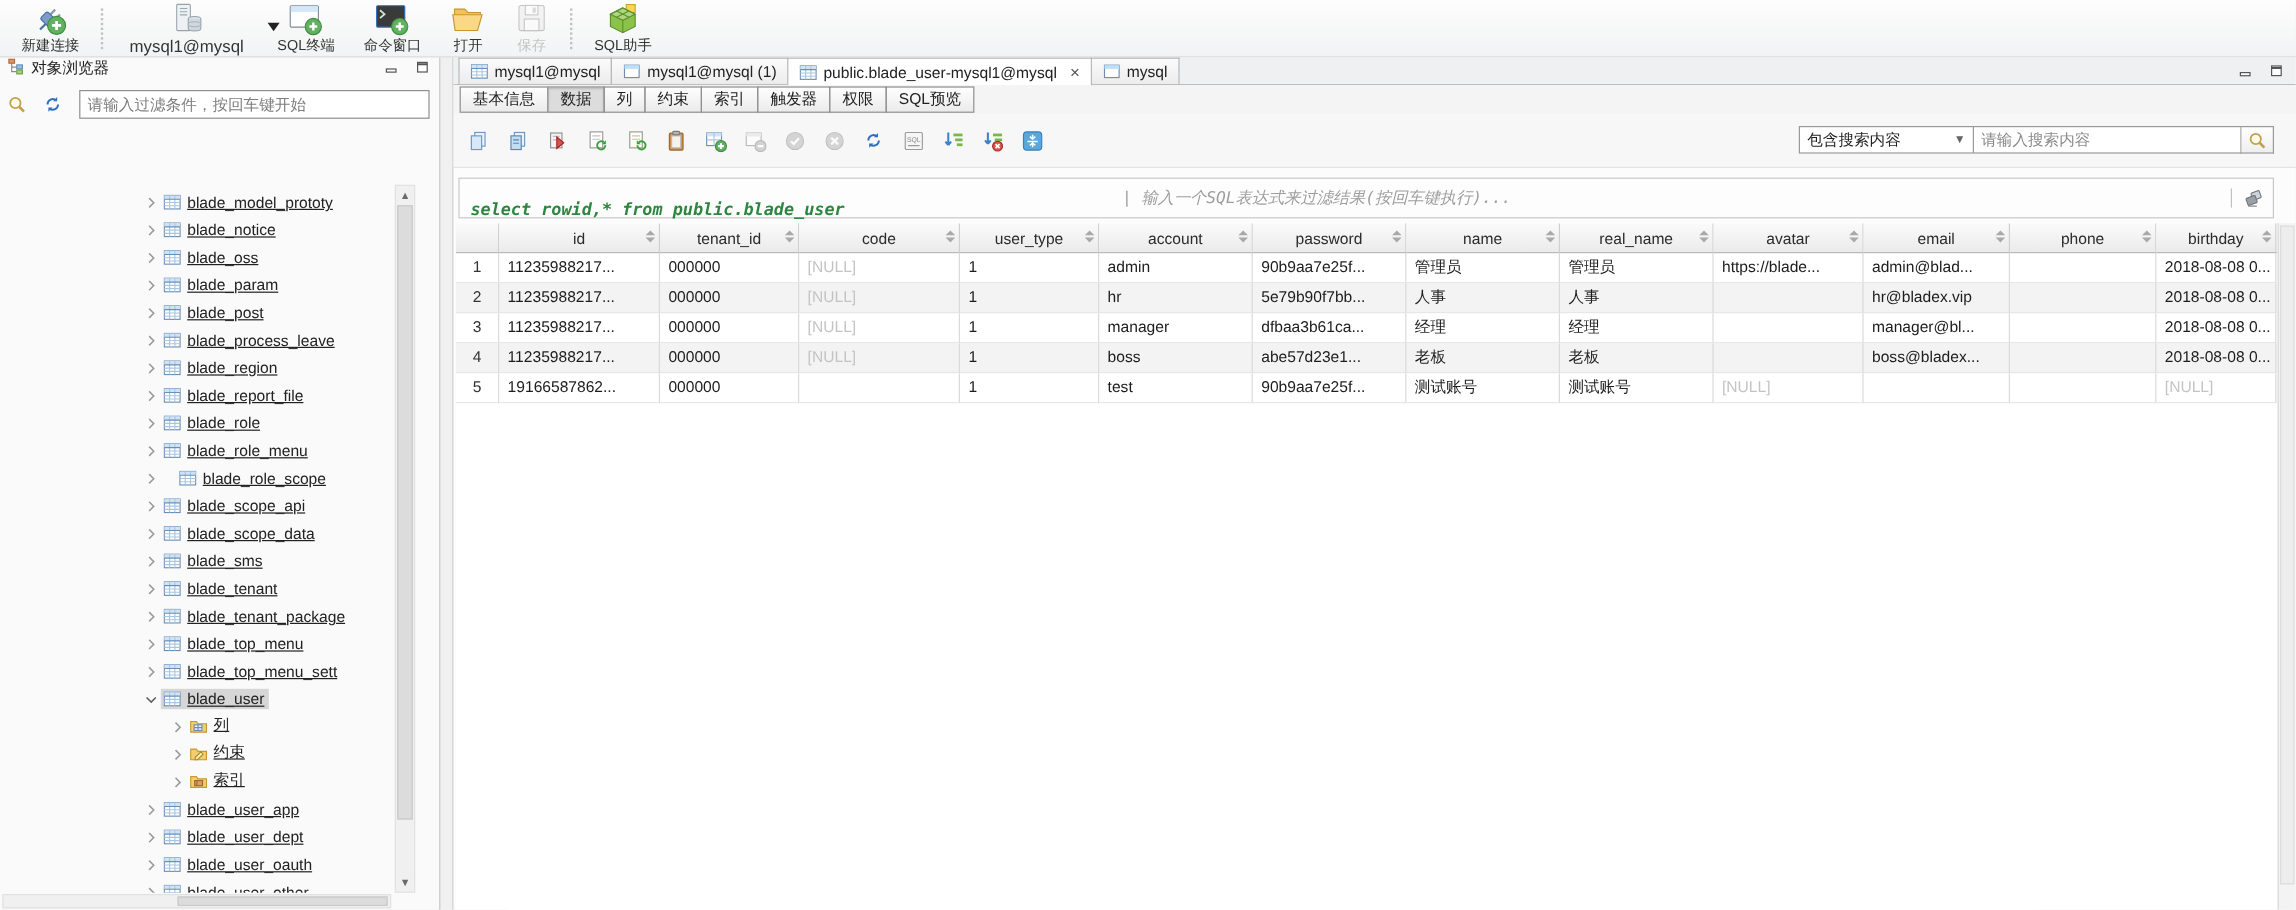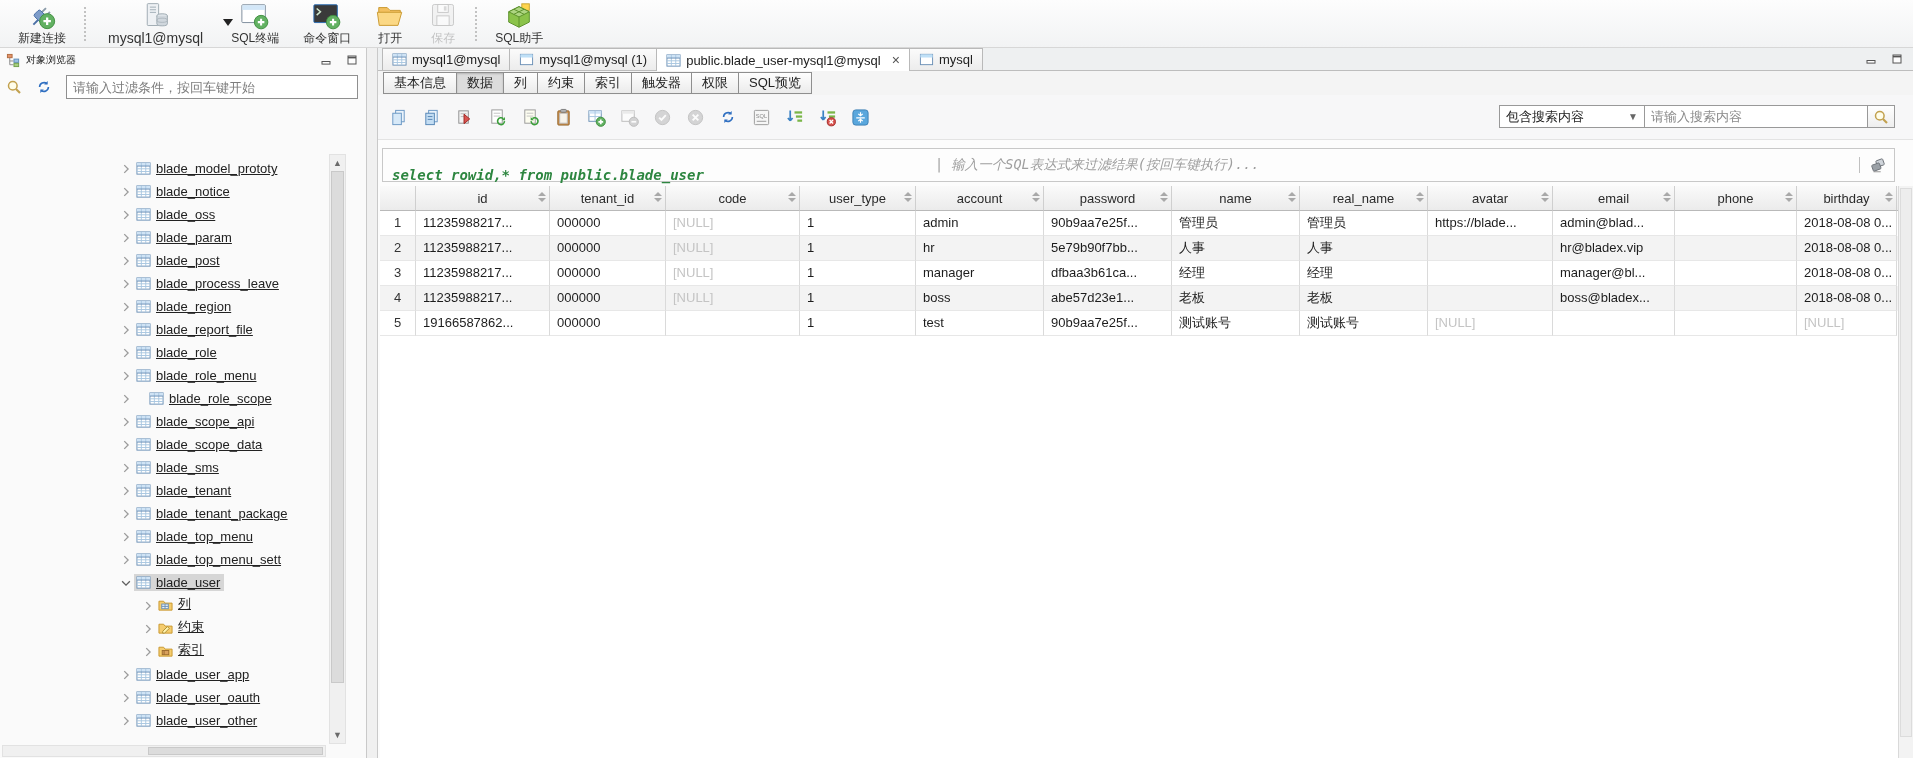--- a/index.html
+++ b/index.html
@@ -15,22 +15,22 @@
     padding:2px 12px; height:46px; font-size:12px; color:#333; cursor:default; position:relative; }
   .tt-btn .icon { height:28px; margin-bottom:1px; }
   .tt-btn.big { font-size:14px; padding:2px 16px; }
   .tt-btn.disabled { opacity:.55; color:#9a9a9a; }
   .tt-sep { width:0; height:34px; border-left:2px dotted #c2c2c2; margin:0 6px; }
   .dd-arrow { position:absolute; right:-14px; top:18px; width:0; height:0;
     border-left:5px solid transparent; border-right:5px solid transparent; border-top:7px solid #222; }
 
   
   #sidebar { position:absolute; left:0; top:48px; width:366px; bottom:0; background:#fafafa; }
-  #sidebar-header { height:24px; display:flex; align-items:center; padding:0 6px;
-    font-size:10px; color:#222; }
+  #sidebar-header { height:24px; display:flex; padding:0 6px;
+    font-size:13px; color:#222; }
   #sidebar-header .icon { margin-right:5px; }
   #sidebar-controls { margin-left:auto; display:flex; gap:10px; }
   .win-btn { width:16px; height:16px; display:flex; align-items:center; justify-content:center; }
   #sidebar-filter { height:30px; display:flex; align-items:center; gap:14px; padding:0 8px 0 6px; }
   #sidebar-filter input { flex:1; height:24px; border:1px solid #8f8f8f; background:#fff;
     font-size:13px; padding:0 6px; color:#222; font-family:inherit; }
   #sidebar-filter input::placeholder { color:#7d7d7d; }
   #tree { position:absolute; left:0; top:106px; right:38px; bottom:14px; overflow:hidden; }
   .tree-row { height:23px; display:flex; align-items:flex-end; font-size:13px; white-space:nowrap;text-decoration:underline; }
   .tree-row .chev { width:16px; height:16px; display:flex; align-items:center; justify-content:center; }
@@ -732,20 +732,41 @@
             <svg width="15" height="15" viewBox="0 0 16 16">
               <rect x="1" y="2" width="14" height="12" fill="#fff" stroke="#6a8fb5"></rect>
               <rect x="1" y="2" width="14" height="3.4" fill="#cfe3f5"></rect>
               <line x1="5.7" y1="2" x2="5.7" y2="14" stroke="#a9c6e0"></line>
               <line x1="10.4" y1="2" x2="10.4" y2="14" stroke="#a9c6e0"></line>
               <line x1="1" y1="5.4" x2="15" y2="5.4" stroke="#6a8fb5"></line>
               <line x1="1" y1="8.3" x2="15" y2="8.3" stroke="#a9c6e0"></line>
               <line x1="1" y1="11.2" x2="15" y2="11.2" stroke="#a9c6e0"></line>
             </svg>
           </span>
+          <span class="lbl">blade_user_dept</span>
+        </span>
+      </div>
+      <div class="tree-row" style="padding-left: 118px;">
+        <span class="chev">
+          <svg width="14" height="14" viewBox="0 0 16 16">
+            <path d="M6 3.6l4.4 4.4L6 12.4" fill="none" stroke="#9b9b9b" stroke-width="1.5"></path>
+          </svg>
+        </span>
+        <span class="node">
+          <span class="icon">
+            <svg width="15" height="15" viewBox="0 0 16 16">
+              <rect x="1" y="2" width="14" height="12" fill="#fff" stroke="#6a8fb5"></rect>
+              <rect x="1" y="2" width="14" height="3.4" fill="#cfe3f5"></rect>
+              <line x1="5.7" y1="2" x2="5.7" y2="14" stroke="#a9c6e0"></line>
+              <line x1="10.4" y1="2" x2="10.4" y2="14" stroke="#a9c6e0"></line>
+              <line x1="1" y1="5.4" x2="15" y2="5.4" stroke="#6a8fb5"></line>
+              <line x1="1" y1="8.3" x2="15" y2="8.3" stroke="#a9c6e0"></line>
+              <line x1="1" y1="11.2" x2="15" y2="11.2" stroke="#a9c6e0"></line>
+            </svg>
+          </span>
           <span class="lbl">blade_user_oauth</span>
         </span>
       </div>
       <div class="tree-row" style="padding-left: 118px;">
         <span class="chev">
           <svg width="14" height="14" viewBox="0 0 16 16">
             <path d="M6 3.6l4.4 4.4L6 12.4" fill="none" stroke="#9b9b9b" stroke-width="1.5"></path>
           </svg>
         </span>
         <span class="node">

